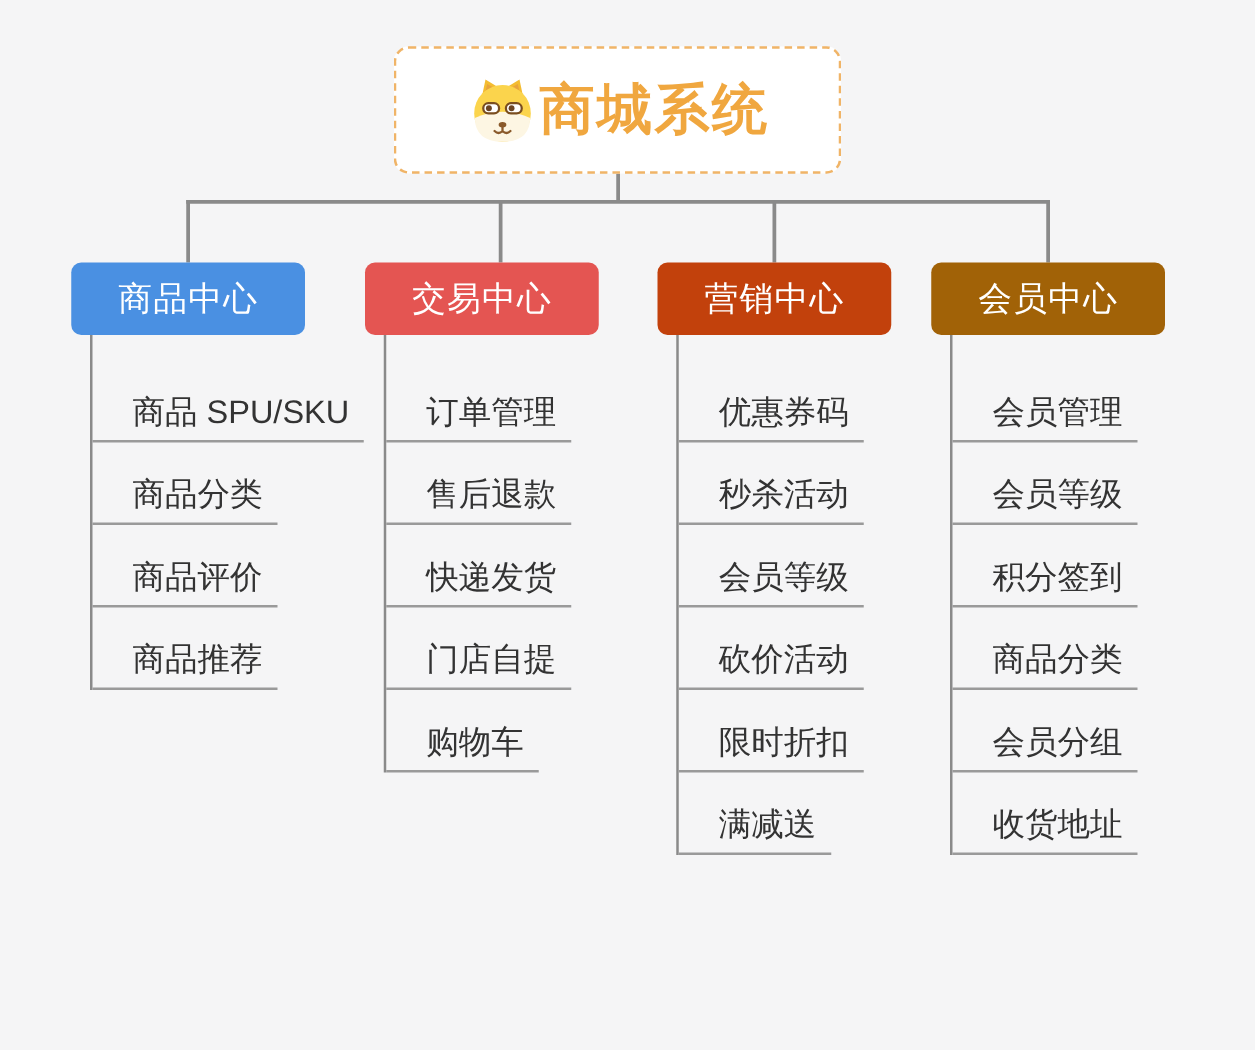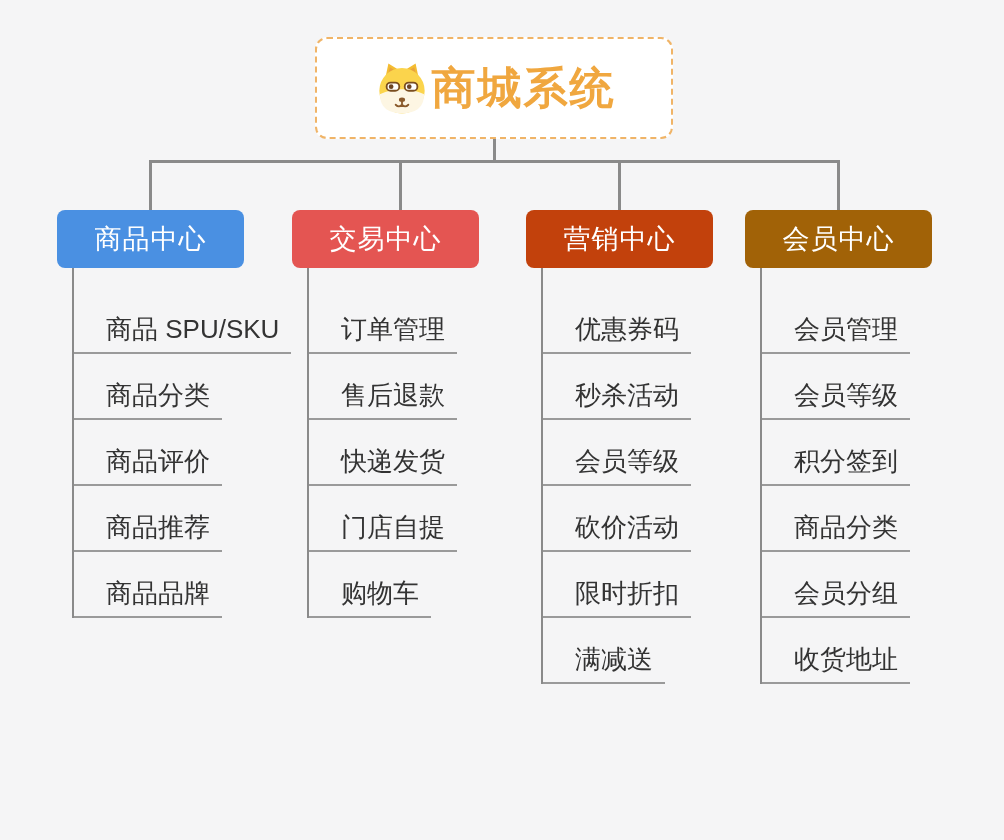--- a/index.html
+++ b/index.html
@@ -139,23 +139,20 @@
       </div>
     <div class="leaf">
         <span class="leaf-label">商品分类</span>
       </div>
     <div class="leaf">
         <span class="leaf-label">商品评价</span>
       </div>
     <div class="leaf">
         <span class="leaf-label">商品推荐</span>
       </div>
-    <div class="leaf">
-        <span class="leaf-label">商品品牌</span>
-      </div>
   </div>
 </div>
 
 <div class="branch branch-2">
   <div class="branch-header" style="background-color: rgb(228, 85, 82);">交易中心</div>
   <div class="leaf-list">
     <div class="leaf">
         <span class="leaf-label">订单管理</span>
       </div>
     <div class="leaf">

